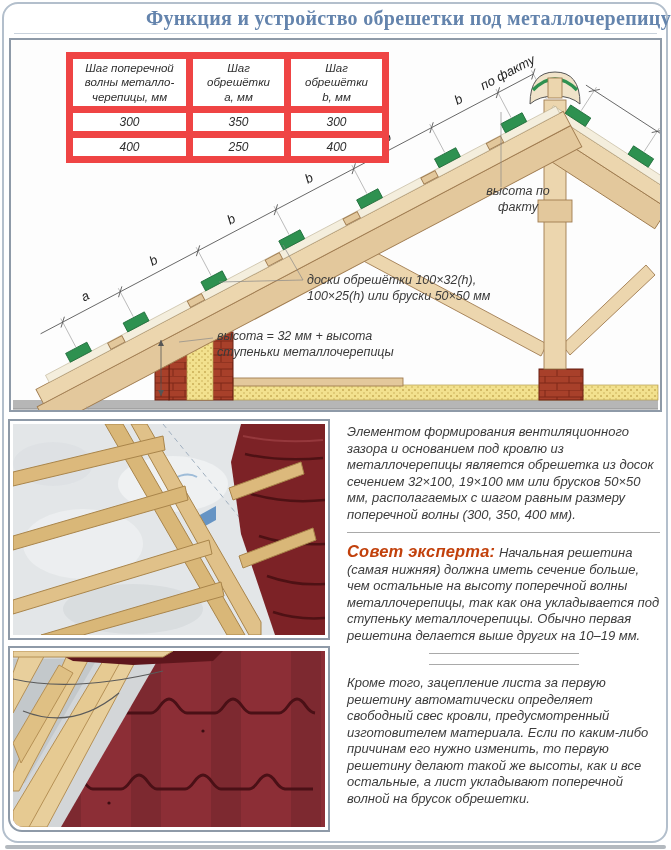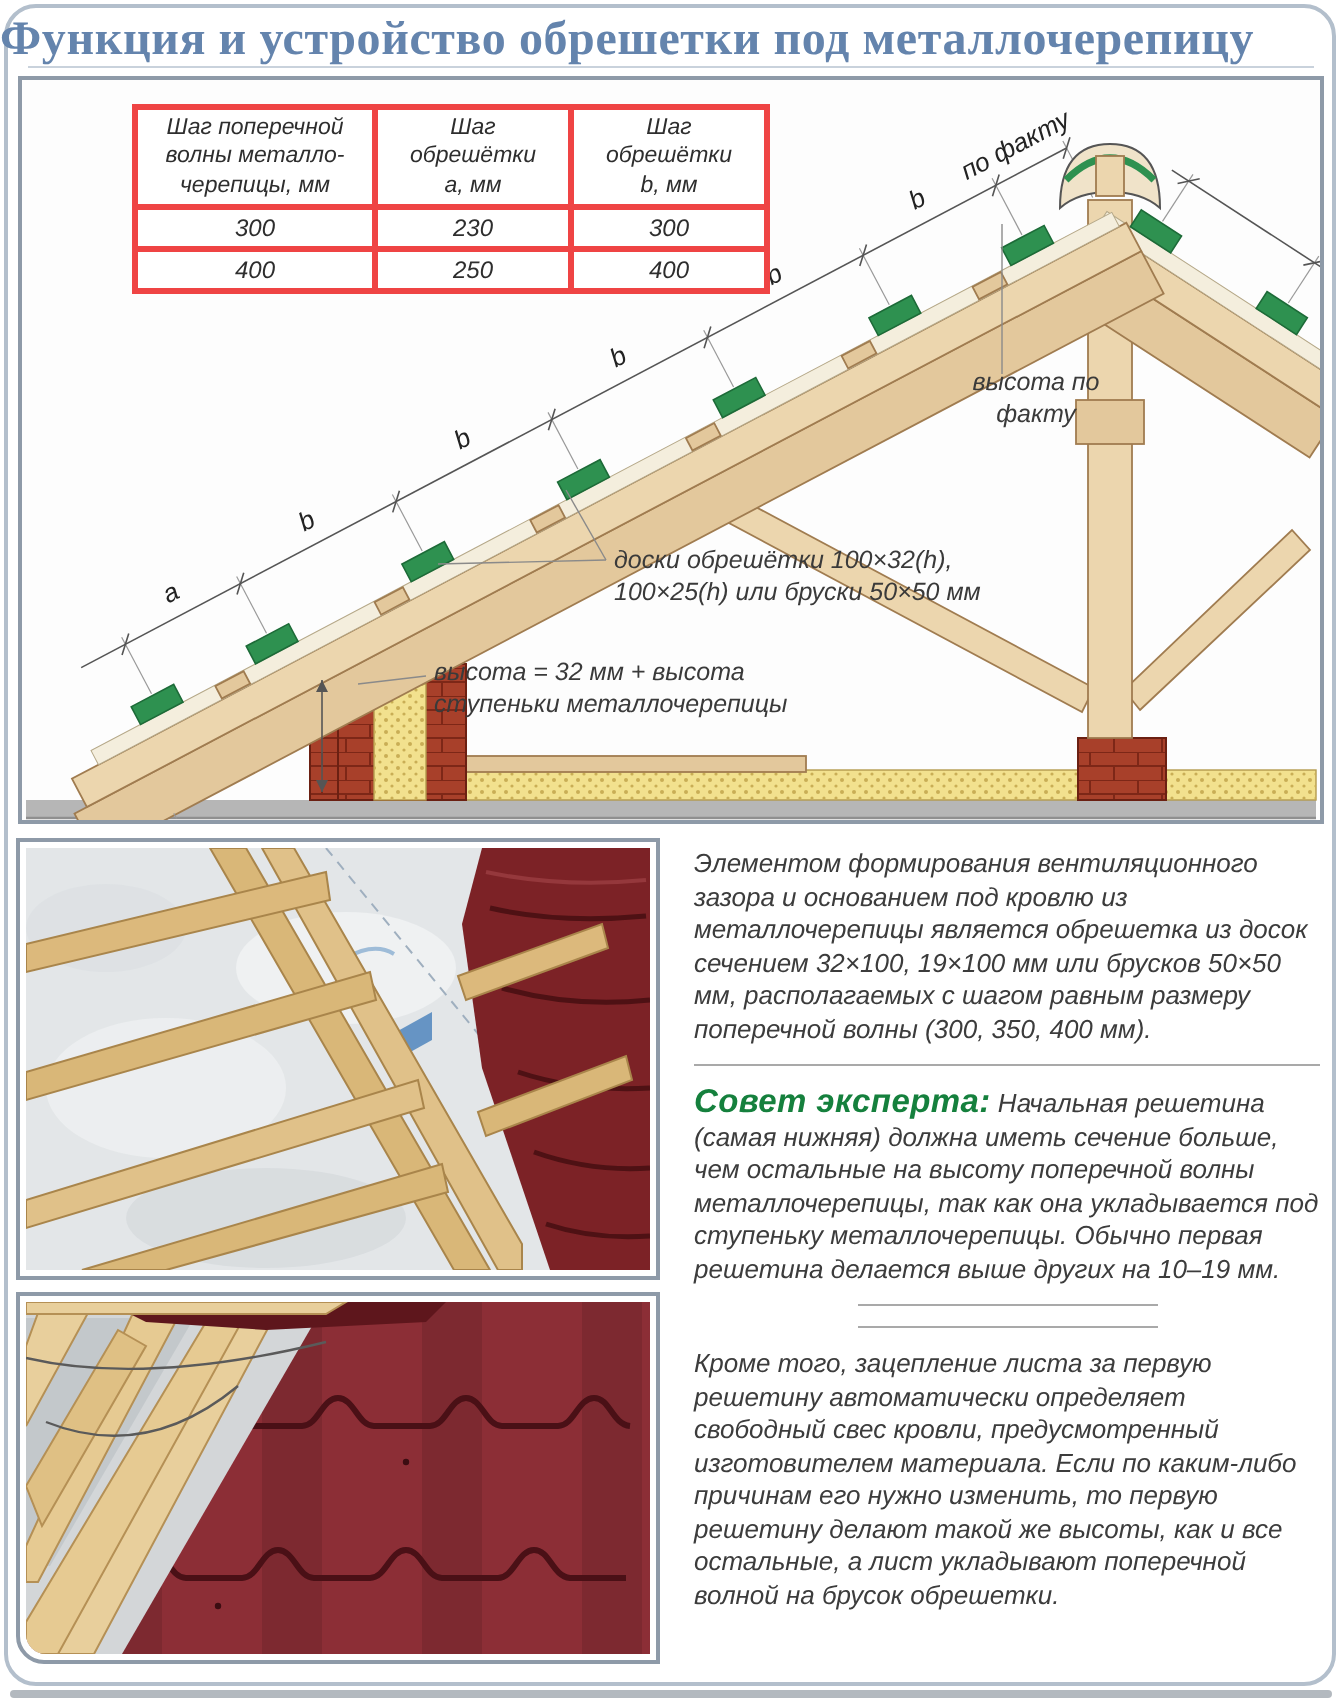--- a/index.html
+++ b/index.html
@@ -20,50 +20,50 @@
     --metal_red_dark:#4a1016;
     --membrane_gray:#e3e6e8;
   }
   *{box-sizing:border-box;margin:0;padding:0}
   html,body{width:671px;height:850px;background:#fff;overflow:hidden;
     font-family:"Liberation Sans",sans-serif;}
   .page-frame{position:absolute;left:2px;top:2px;width:666px;height:841px;
     border:2px solid var(--frame_border);border-radius:16px;background:#fff;}
   .bottom-shadow{position:absolute;left:5px;top:845px;width:661px;height:4px;
     background:#9aa2aa;border-radius:2px;opacity:.75}
-  .page-title{position:absolute;left:0;top:7px;width:671px;text-align:left;
-    font-family:"Liberation Serif",serif;font-weight:bold;font-size:24px;
+  .page-title{position:absolute;left:0;top:7px;width:671px;text-align:right;
+    font-family:"Liberation Serif",serif;font-weight:bold;font-size:20px;
     color:var(--title_blue);letter-spacing:.3px}
   .title-rule{position:absolute;left:14px;top:33px;width:643px;height:1px;background:#c9d2dc}
 
   .diagram-panel{position:absolute;left:9px;top:38px;width:653px;height:374px;
     border:2px solid var(--panel_border);background:#fdfdfd}
   .diagram-panel svg{position:absolute;left:0;top:0}
 
   .spec-table{position:absolute;left:55px;top:12px;border-collapse:collapse;
     font-size:11.5px;font-style:italic;color:#2e2e2e;background:#fff}
-  .spec-table th,.spec-table td{border:3px solid #ef4444;text-align:center;
+  .spec-table th,.spec-table td{border:7px solid #ef4444;text-align:center;
     padding:2px 6px;font-weight:normal}
   .spec-table th{white-space:pre-line;height:50px;line-height:1.25}
   .spec-table td{height:17px;font-size:12px}
   .spec-table .c1{width:120px}.spec-table .c2{width:98px}.spec-table .c3{width:98px}
 
   .photo{position:absolute;left:8px;border:2px solid var(--panel_border);
     background:#fff;padding:3px}
   .photo svg{display:block}
   .photo1{top:419px;width:322px;height:221px}
   .photo2{top:646px;width:322px;height:186px;border-bottom-left-radius:14px}
   .photo2 svg{border-bottom-left-radius:10px}
 
   .article{position:absolute;left:347px;top:424px;width:313px;color:var(--text_gray);
     font-size:13px;line-height:16.5px;font-style:italic}
   .article p{margin:0}
   .hr-full{border:0;border-top:1px solid #a9a9a9;margin:9px 0 10px 0}
   .hr-short{border:0;border-top:1px solid #a9a9a9;width:150px;margin:9px auto 10px auto}
-  .expert-label{font-weight:bold;font-size:16.5px;letter-spacing:.2px;color:#15803d}
+  .expert-label{font-weight:bold;font-size:16.5px;letter-spacing:.2px;color:#c2410c}
 
   
   .wood{fill:var(--wood_fill);stroke:var(--wood_stroke);stroke-width:.9}
   .wood2{fill:var(--wood_dark);stroke:var(--wood_stroke);stroke-width:.9}
   .green{fill:var(--batten_green);stroke:var(--batten_green_dark);stroke-width:.8}
   .dim{stroke:#555;stroke-width:.8;fill:none}
   .ext{stroke:#999;stroke-width:.6;fill:none}
   .lead{stroke:#8a8a8a;stroke-width:.7;fill:none}
   .ann{font-size:12.5px;font-style:italic;fill:#3a3a3a}
   .dimlab{font-size:13px;font-style:italic;fill:#222}
@@ -214,21 +214,21 @@
       <th class="c1">Шаг поперечной
 волны металло-
 черепицы, мм</th>
       <th class="c2">Шаг обрешётки
 a, мм</th>
       <th class="c3">Шаг обрешётки
 b, мм</th>
     </tr>
     <tr>
       <td>300</td>
-      <td>230</td>
+      <td>350</td>
       <td>300</td>
     </tr>
     <tr>
       <td>400</td>
       <td>250</td>
       <td>400</td>
     </tr>
   </tbody>
     </table>
 </div>

